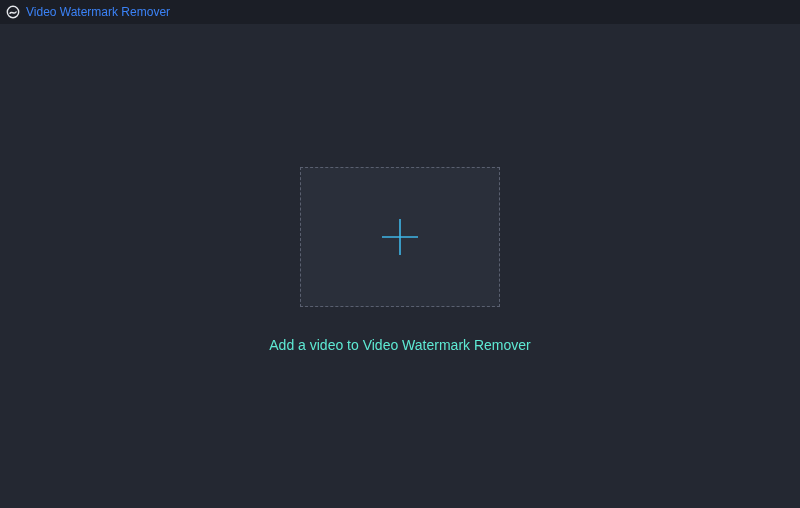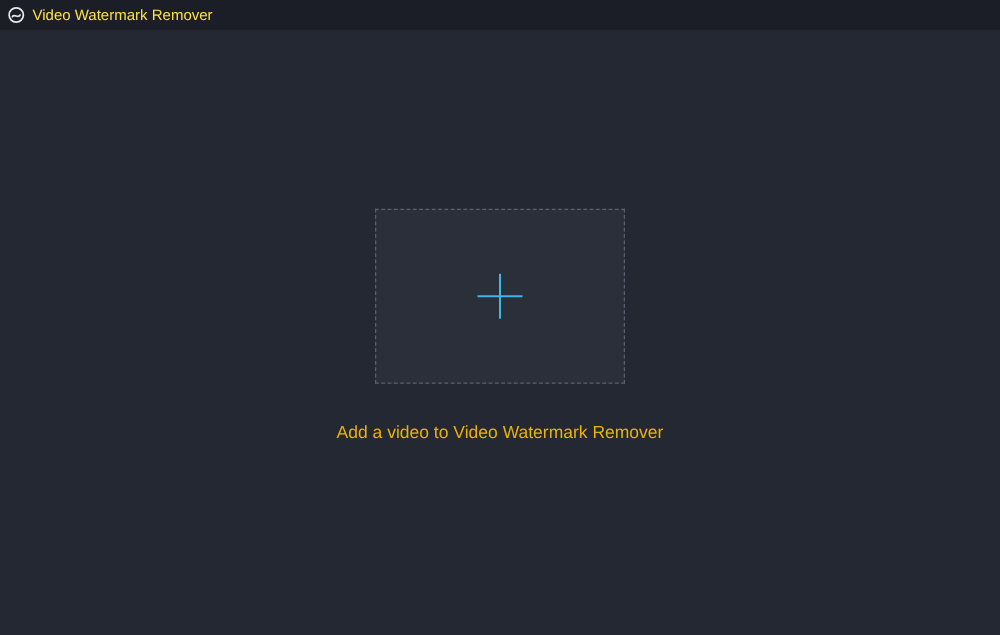--- a/index.html
+++ b/index.html
@@ -6,21 +6,21 @@
   html, body { width: 800px; height: 508px; overflow: hidden; font-family: "Segoe UI", Arial, sans-serif; }
   body { background: #242832; }
 
   
   .titlebar {
     height: 24px;
     background: #1b1e26;
     display: flex;
     align-items: center;
     padding-left: 6px;
-    color: #fde047;
+    color: #3b82f6;
     font-size: 12px;
   }
   .titlebar .app-icon {
     width: 14px; height: 14px; margin-right: 6px; flex-shrink: 0;
   }
   .titlebar .app-title { line-height: 1; }
 
   
   .main {
     width: 100%;
@@ -48,21 +48,21 @@
     align-items: center;
     justify-content: center;
     cursor: pointer;
   }
 
   .plus-icon { width: 40px; height: 40px; }
   .plus-icon line { stroke: #3fb7e8; stroke-width: 1.6; }
 
   .hint {
     margin-top: 30px;
-    color: #eab308;
+    color: #5eead4;
     font-size: 14px;
     text-align: center;
   }
 </style>
 </head>
 <body>
 
 <div class="titlebar">
   <span class="app-icon">
     <svg viewBox="0 0 16 16" width="14" height="14">

